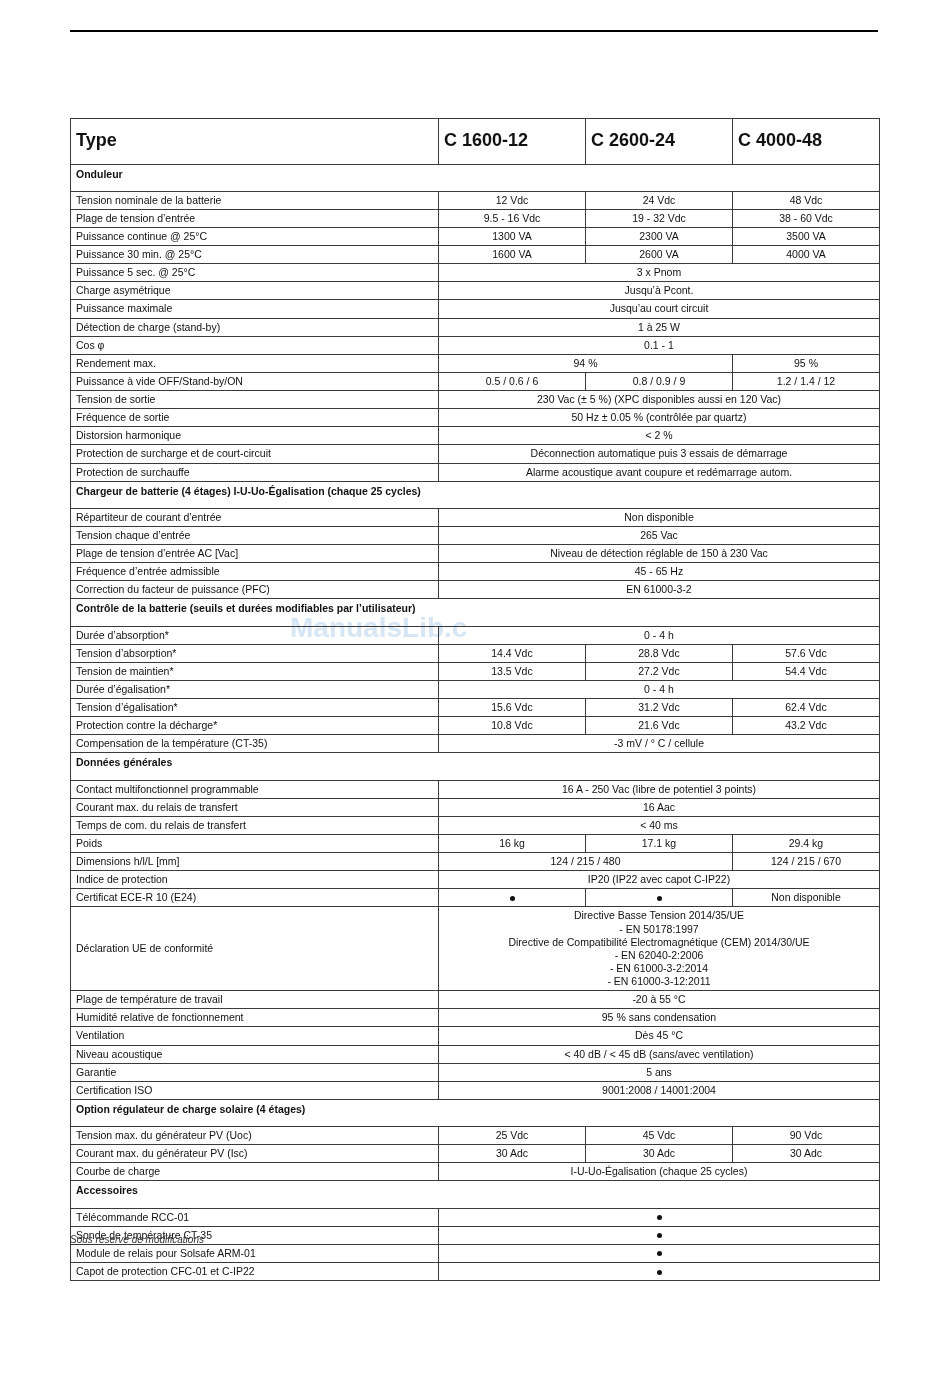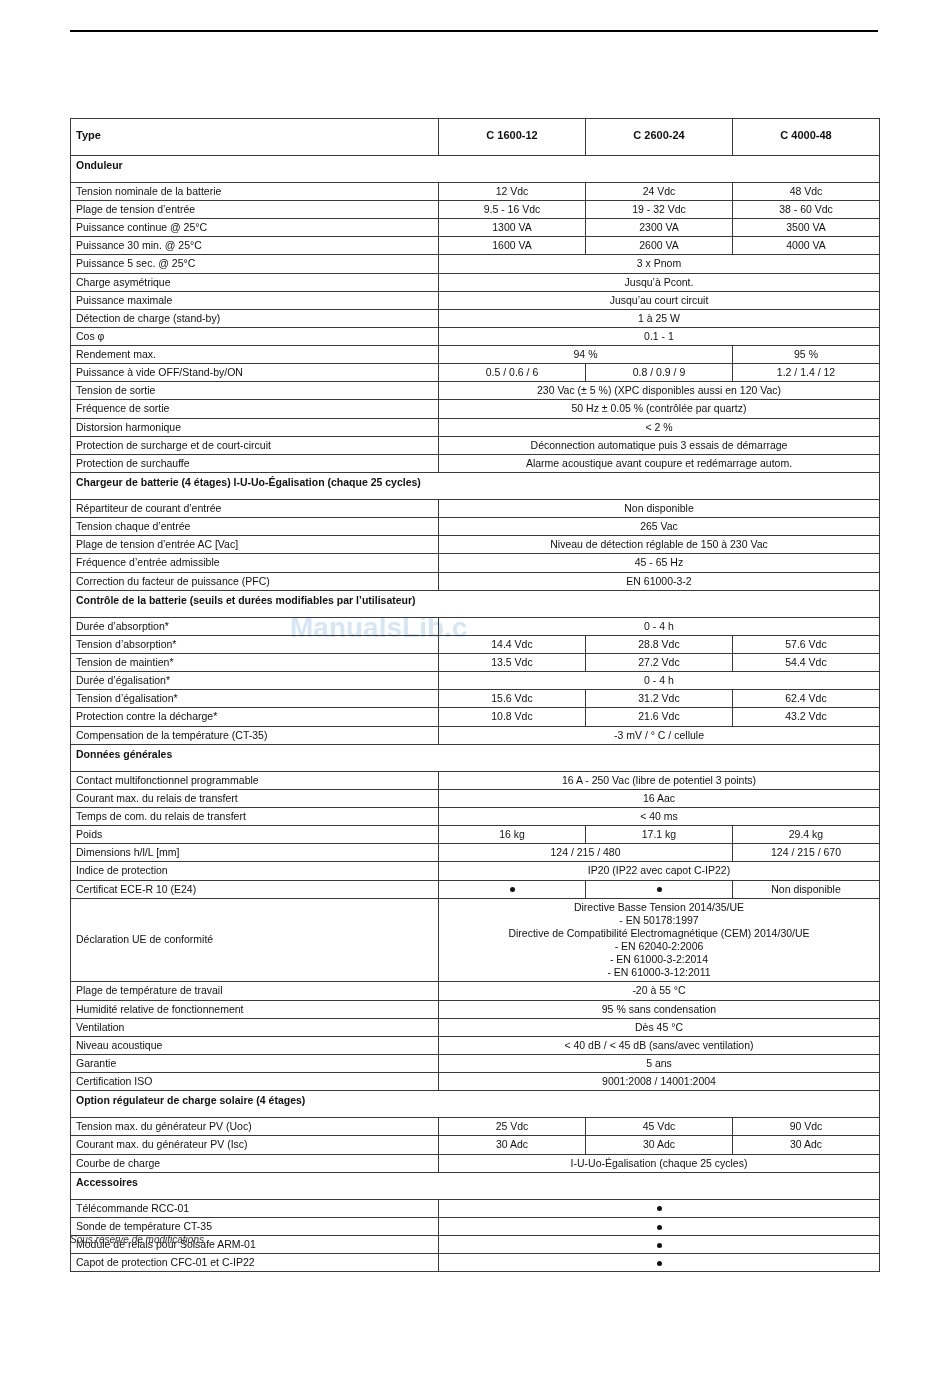--- a/index.html
+++ b/index.html
@@ -47,25 +47,25 @@
     line-height: 1.25;
   }
   .col-label { width: 368px; }
   .col-a { width: 147px; }
   .col-b { width: 147px; }
   .col-c { width: 147px; }
 
   
   tr.head td {
     font-weight: bold;
-    font-size: 11px;
+    font-size: 18px;
     padding-top: 10px;
     padding-bottom: 12px;
   }
-  tr.head td.center { text-align: center; }
+  tr.head td.center { text-align: left; }
 
   
   tr.section td {
     font-weight: bold;
     font-size: 10.5px;
     padding-top: 3px;
     padding-bottom: 10px;
   }
   td.center { text-align: center; }
   td.label { text-align: left; }

